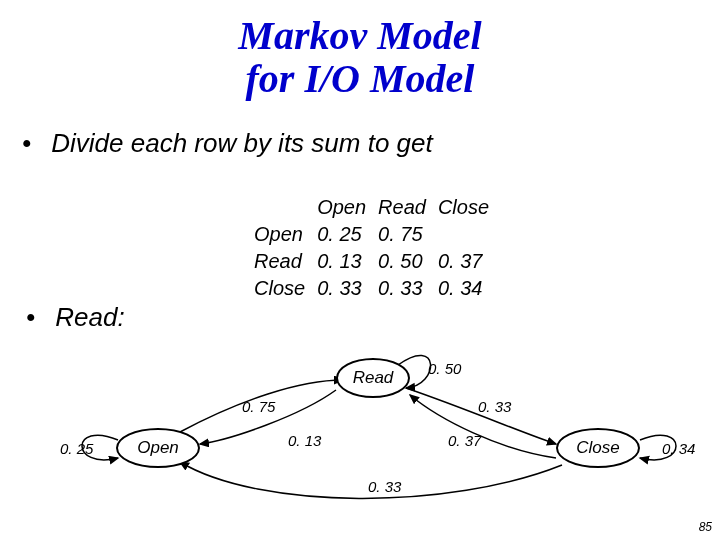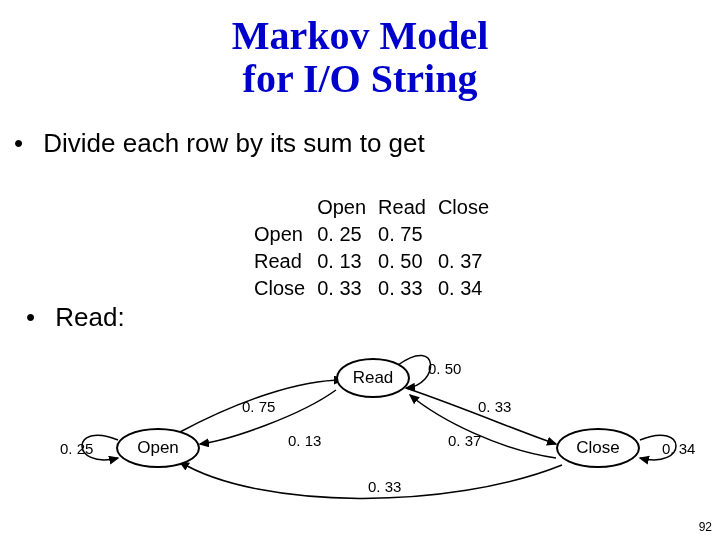--- a/index.html
+++ b/index.html
@@ -8,20 +8,21 @@
     width: 720px;
     height: 540px;
     background: #fff;
     font-family: Arial, Helvetica, sans-serif;
     overflow: hidden;
   }
   .slide {
     position: relative;
     width: 720px;
     height: 540px;
+    font-style: italic;
   }
   .title {
     position: absolute;
     top: 14px;
     left: 0;
     width: 720px;
     text-align: center;
     font-family: "Comic Sans MS", "Comic Sans", cursive;
     font-weight: bold;
     color: #0000cc;
@@ -88,24 +89,24 @@
     pointer-events: none;
   }
 </style>
 </head>
 <body>
 
 <div class="slide">
 
   <div class="title">
     <span>Markov Model</span><br>
-    <span>for I/O String</span>
+    <span>for I/O Model</span>
   </div>
 
-  <div class="bullet" style="left:14px; top:128px;">
+  <div class="bullet" style="left:22px; top:128px;">
     <span class="dot">•</span>
     <span class="btxt">
       <span>Divide each row by its sum to get</span><br>
     </span>
   </div>
 
   <table class="matrix" style="left:248px; top:194px;">
     <tbody>
         <tr>
       <td></td>
@@ -175,14 +176,14 @@
 
   <div class="edgelabel" style="left:60px;  top:440px;">0. 25</div>
   <div class="edgelabel" style="left:242px; top:398px;">0. 75</div>
   <div class="edgelabel" style="left:288px; top:432px;">0. 13</div>
   <div class="edgelabel" style="left:428px; top:360px;">0. 50</div>
   <div class="edgelabel" style="left:448px; top:432px;">0. 37</div>
   <div class="edgelabel" style="left:478px; top:398px;">0. 33</div>
   <div class="edgelabel" style="left:368px; top:478px;">0. 33</div>
   <div class="edgelabel" style="left:662px; top:440px;">0. 34</div>
 
-  <div class="pagenum">92</div>
+  <div class="pagenum">85</div>
 </div>
 
 </body></html>

